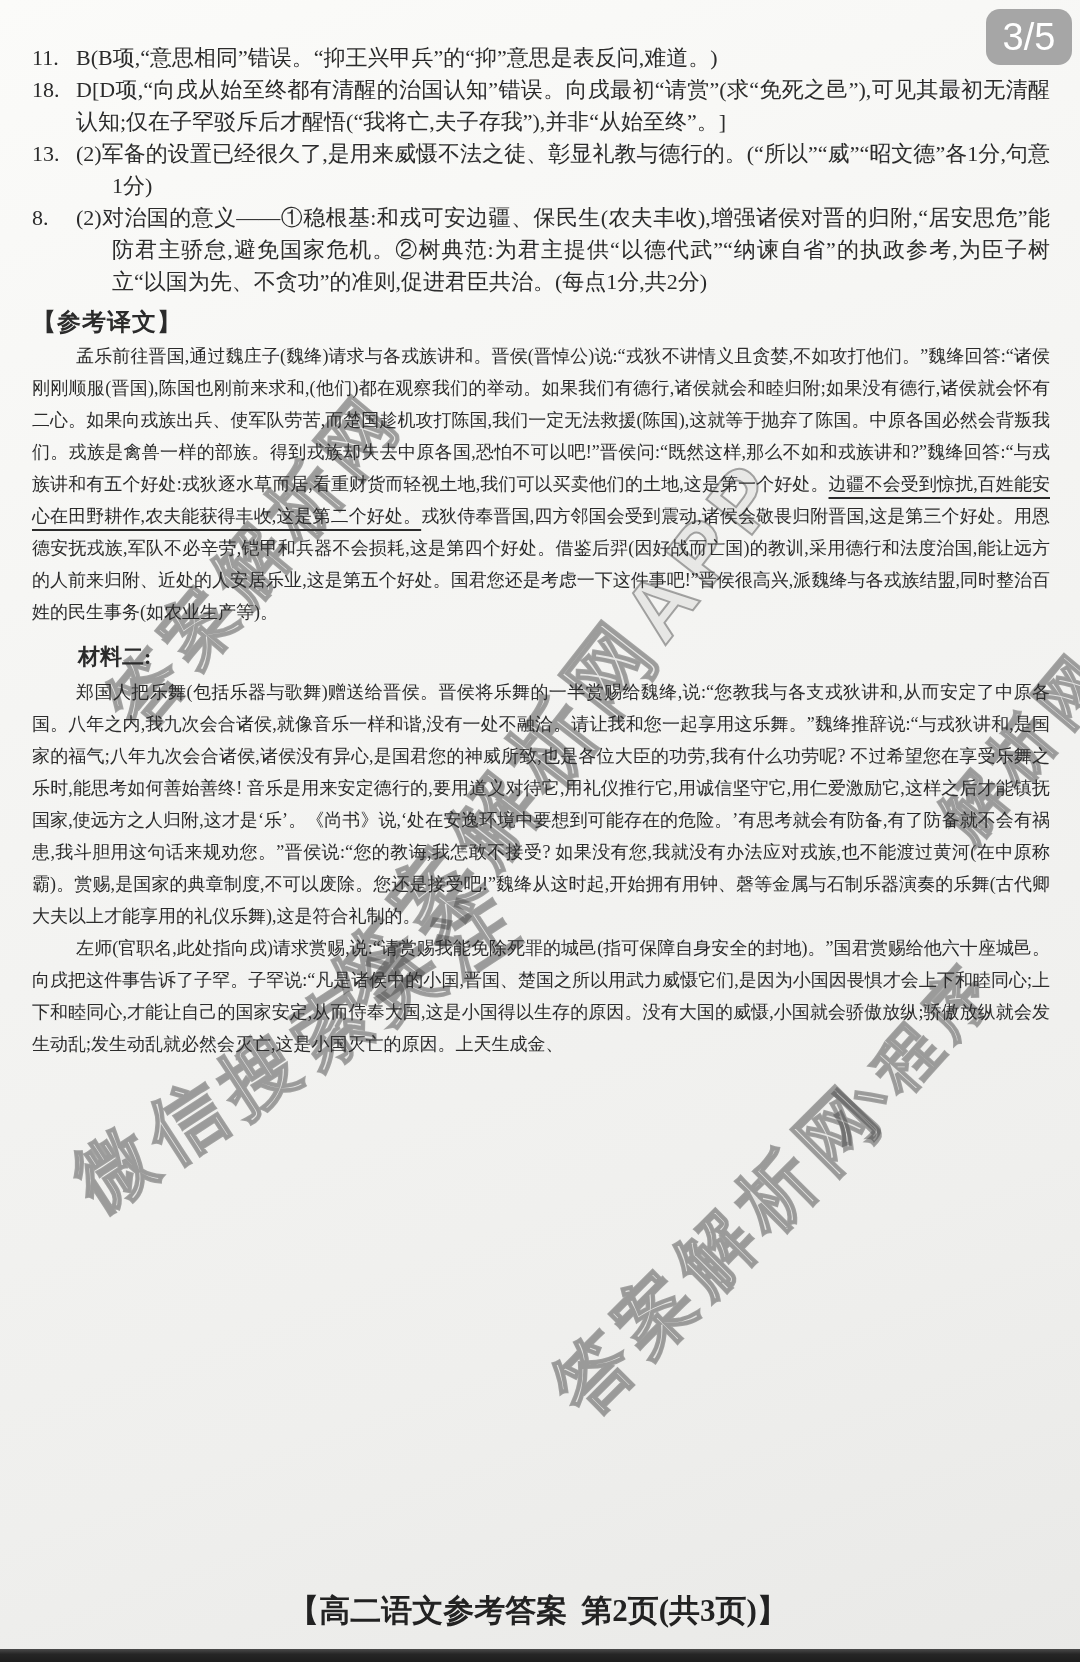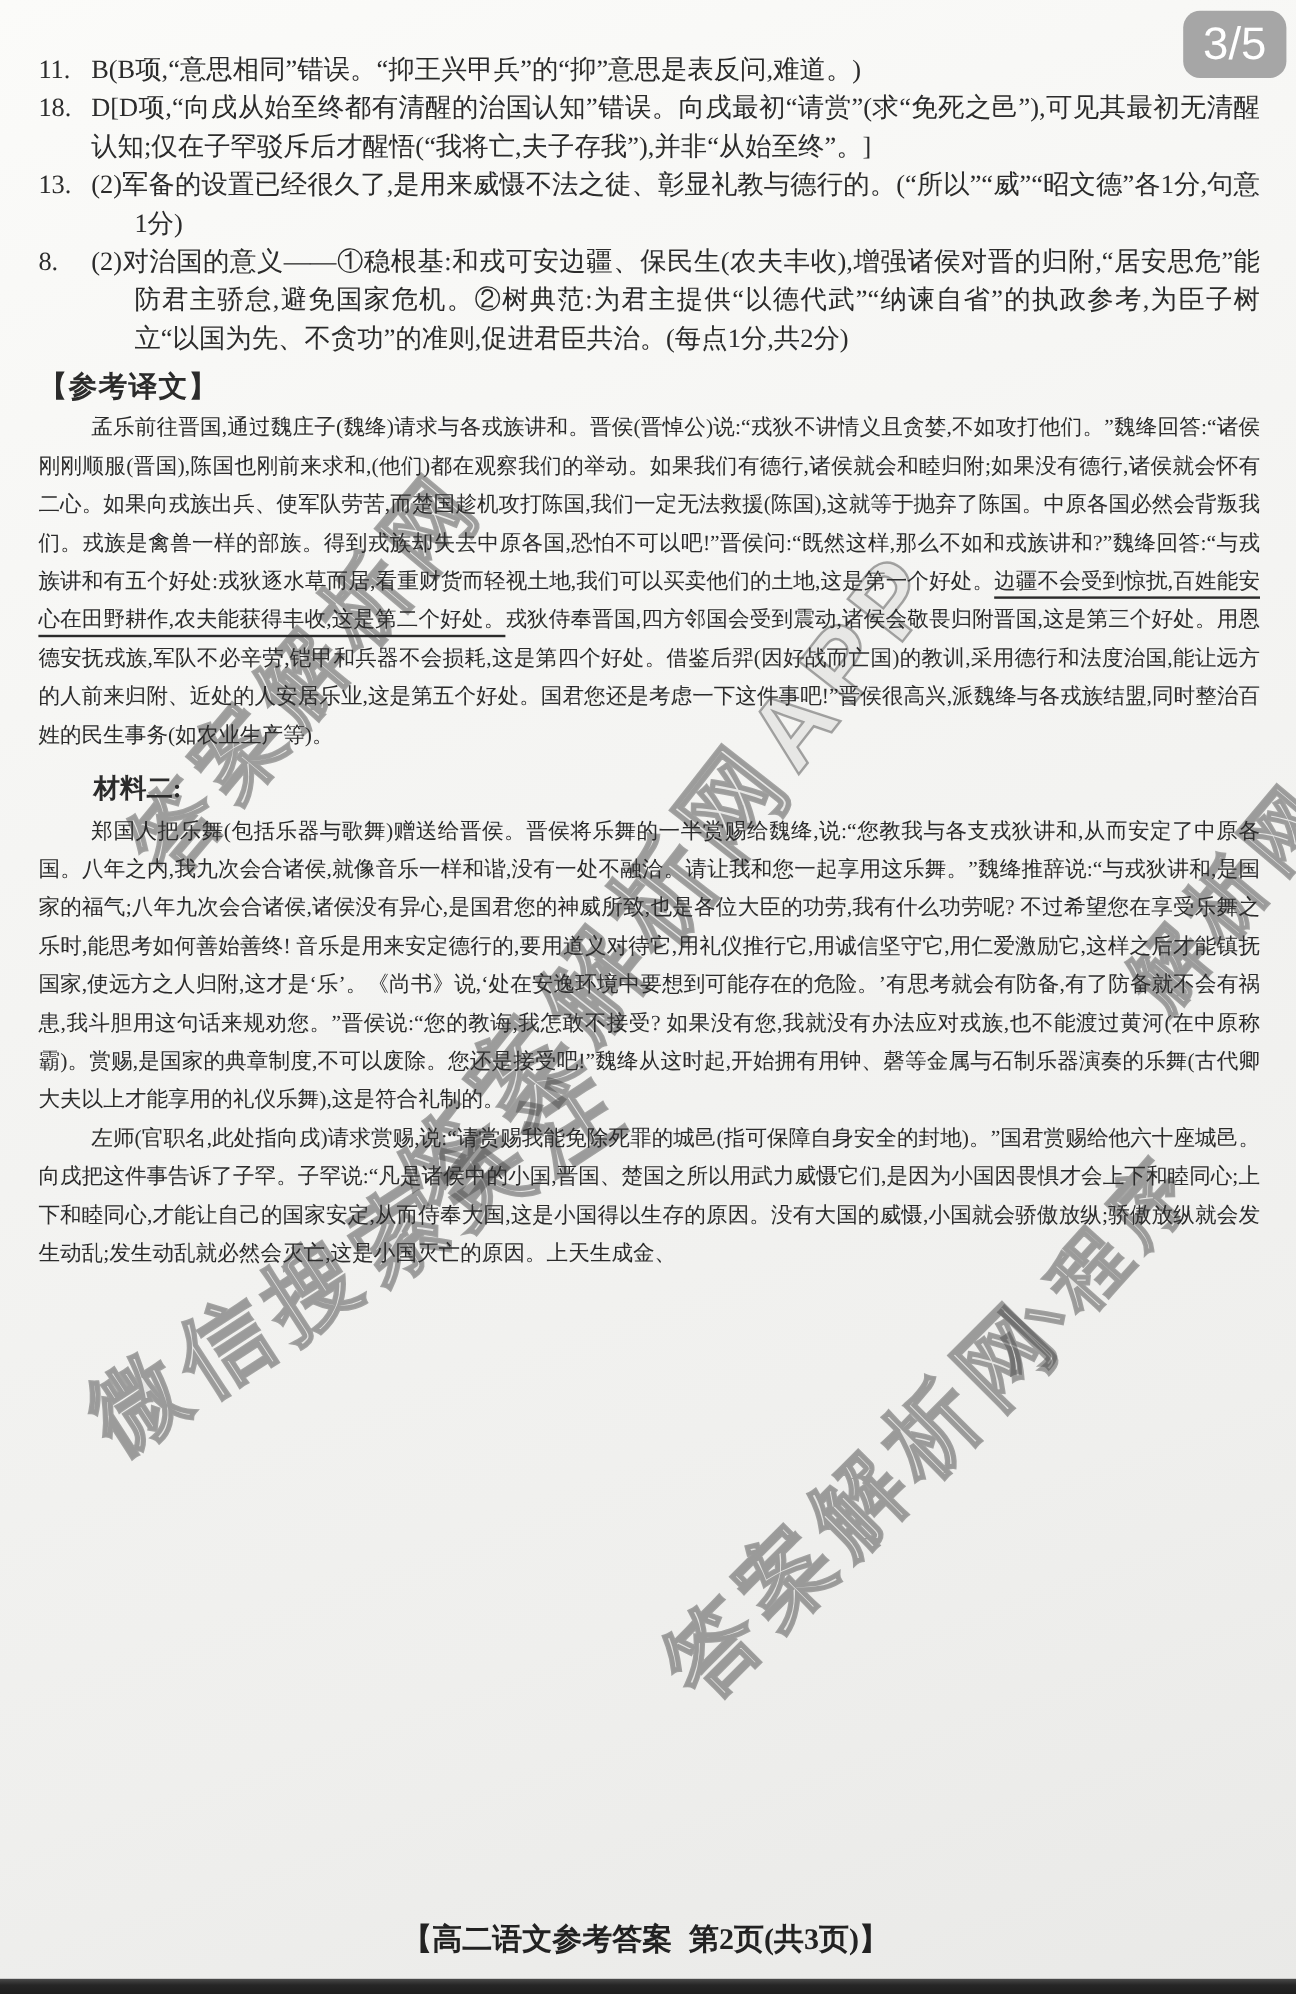--- a/index.html
+++ b/index.html
@@ -38,21 +38,21 @@
     text-align:justify; text-indent:2.45em;
   }
   .u-seg {
     text-decoration:underline;
     text-decoration-thickness:1.5px;
     text-underline-offset:7px;
   }
   
   .footer {
     position:absolute; left:0; right:4px; bottom:30px;
-    text-align:center; font-size:25px; color:#222;
+    text-align:center; font-size:31px; color:#222;
   }
   .footer .f-title { font-weight:bold; margin-right:14px; }
   .footer .f-page { font-weight:bold; }
   .bottom-strip {
     position:absolute; left:0; right:0; bottom:0; height:13px;
     background:linear-gradient(180deg,#4a4a4a 0%, #262626 40%, #1d1d1d 100%);
   }
   
   .badge {
     position:absolute; left:958px; top:9px;

